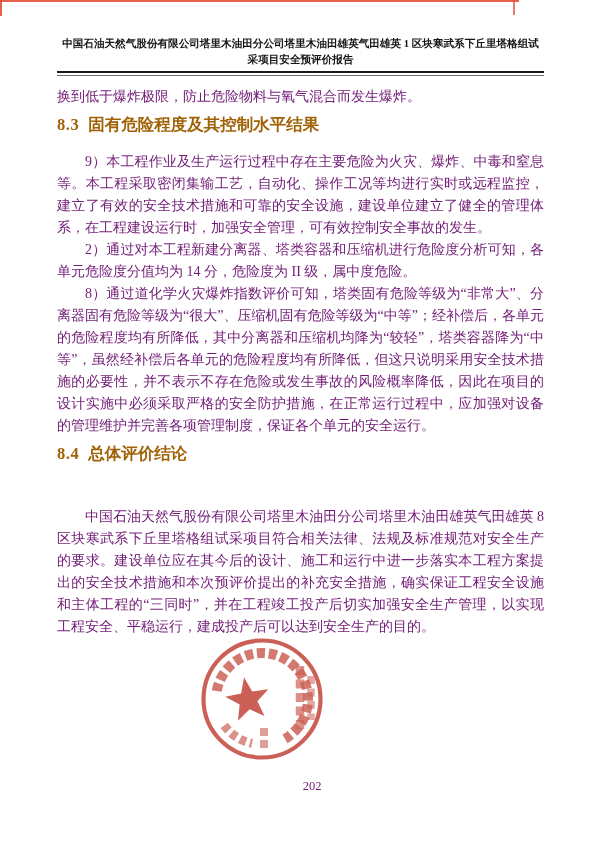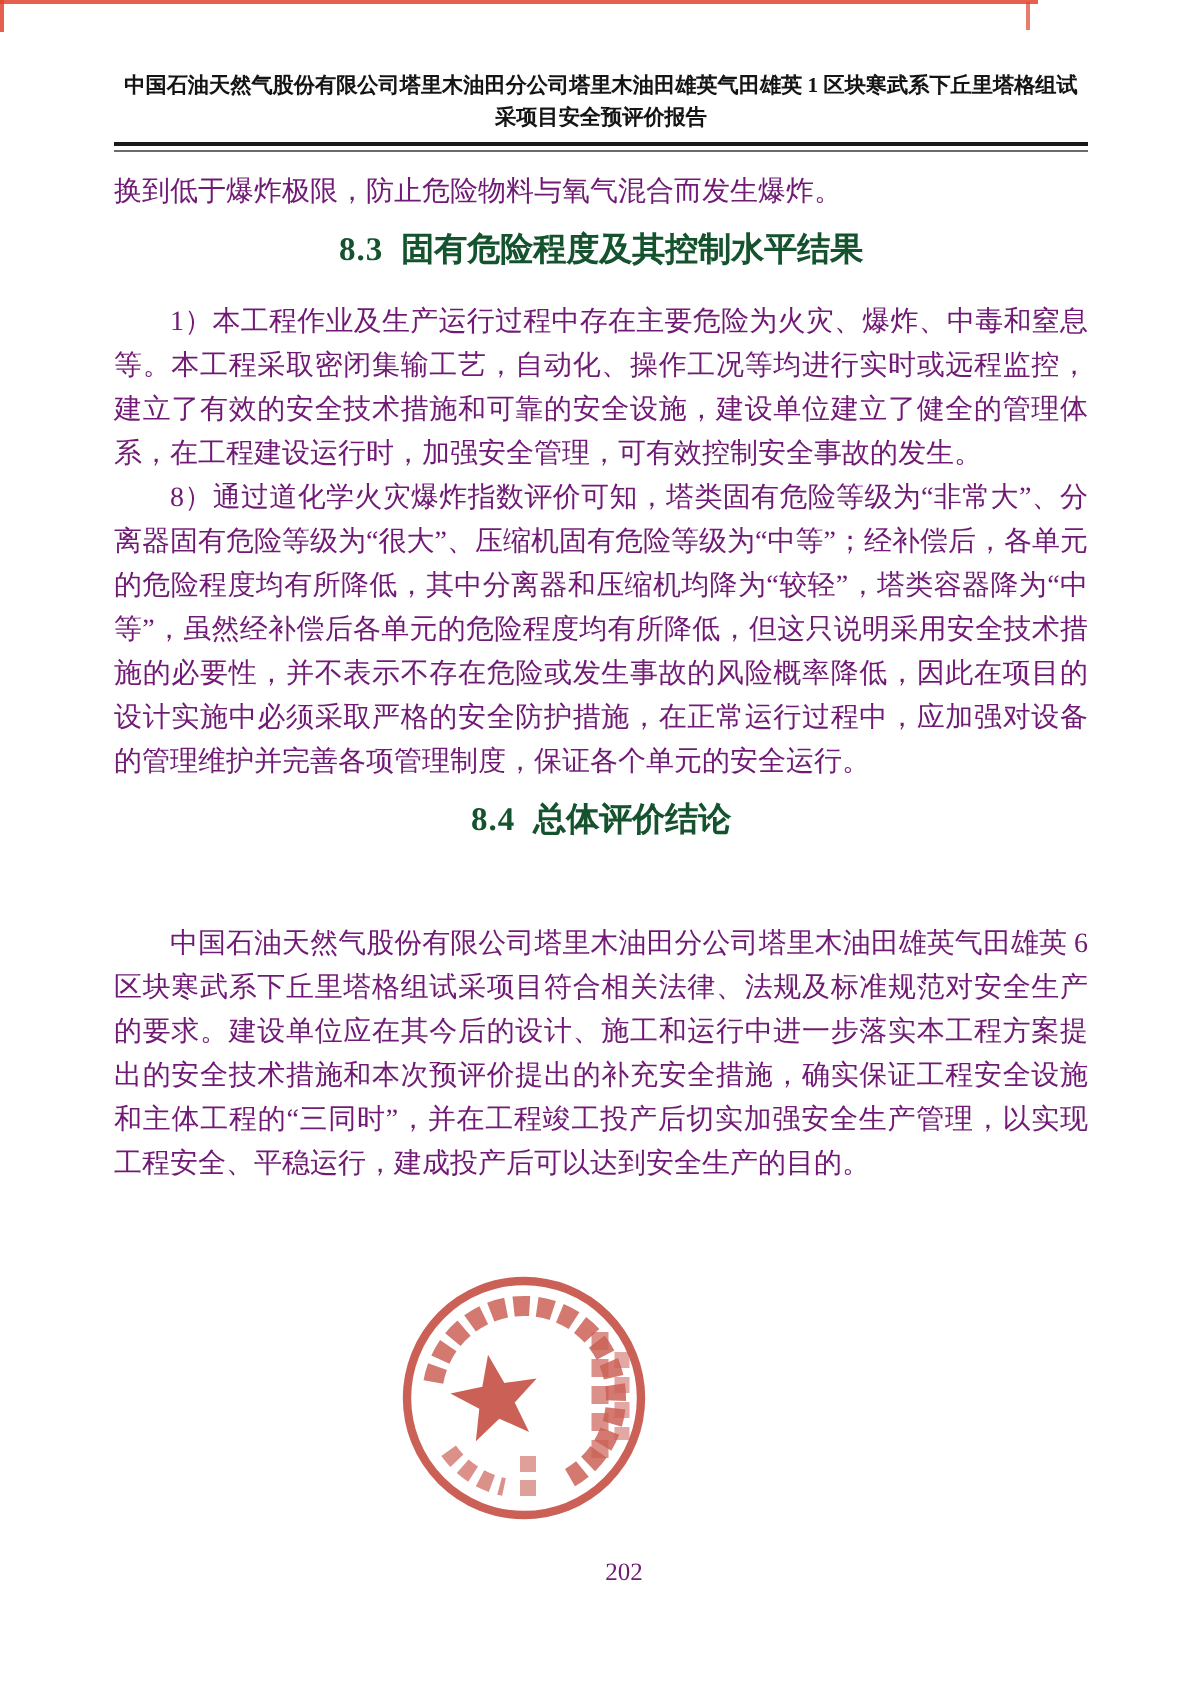--- a/index.html
+++ b/index.html
@@ -20,21 +20,21 @@
 
   .content { position:absolute; left:57px; top:36px; width:487px; }
 
   .doc-header { text-align:center; font-weight:bold; font-size:10.6px; line-height:16px; color:#141414; }
   .header-rule { margin-top:3px; height:2px; border-top:2.5px solid #191919; border-bottom:1px solid #6b6b6b; }
 
   .body-text { margin-top:10px; }
   p.para { margin:0; font-size:14px; line-height:22px; text-align:justify; letter-spacing:0; color:#701a75; }
   p.indent { text-indent:28px; }
 
-  h2.sec-heading { font-size:16.5px; line-height:24px; font-weight:bold; color:#14532d; margin:5px 0 14px 0;text-align:center; }
+  h2.sec-heading { font-size:16.5px; line-height:24px; font-weight:bold; color:#a16207; margin:5px 0 14px 0; }
   h2.sec-heading .sec-num { margin-right:9px; letter-spacing:.5px; }
   h2.sec-heading.after-wide { margin-bottom:40px; }
 
   .seal {
     position:absolute; left:197px; top:634px; width:130px; height:130px;
     mix-blend-mode:multiply; opacity:.85; pointer-events:none;
   }
 
   .page-number { position:absolute; left:0; top:779px; width:100%; text-align:center; font-size:12.5px; color:#701a75; }
 </style>
@@ -56,28 +56,29 @@
     <div class="header-rule"></div>
 
     <div class="body-text">
 
       <p class="para">换到低于爆炸极限，防止危险物料与氧气混合而发生爆炸。</p>
 
       <h2 class="sec-heading">
         <span class="sec-num">8.3</span><span>固有危险程度及其控制水平结果</span>
       </h2>
 
-      <p class="para indent">1）本工程作业及生产运行过程中存在主要危险为火灾、爆炸、中毒和窒息等。本工程采取密闭集输工艺，自动化、操作工况等均进行实时或远程监控，建立了有效的安全技术措施和可靠的安全设施，建设单位建立了健全的管理体系，在工程建设运行时，加强安全管理，可有效控制安全事故的发生。</p>
+      <p class="para indent">9）本工程作业及生产运行过程中存在主要危险为火灾、爆炸、中毒和窒息等。本工程采取密闭集输工艺，自动化、操作工况等均进行实时或远程监控，建立了有效的安全技术措施和可靠的安全设施，建设单位建立了健全的管理体系，在工程建设运行时，加强安全管理，可有效控制安全事故的发生。</p>
+      <p class="para indent">2）通过对本工程新建分离器、塔类容器和压缩机进行危险度分析可知，各单元危险度分值均为 14 分，危险度为 II 级，属中度危险。</p>
       <p class="para indent">8）通过道化学火灾爆炸指数评价可知，塔类固有危险等级为“非常大”、分离器固有危险等级为“很大”、压缩机固有危险等级为“中等”；经补偿后，各单元的危险程度均有所降低，其中分离器和压缩机均降为“较轻”，塔类容器降为“中等”，虽然经补偿后各单元的危险程度均有所降低，但这只说明采用安全技术措施的必要性，并不表示不存在危险或发生事故的风险概率降低，因此在项目的设计实施中必须采取严格的安全防护措施，在正常运行过程中，应加强对设备的管理维护并完善各项管理制度，保证各个单元的安全运行。</p>
 
       <h2 class="sec-heading after-wide">
         <span class="sec-num">8.4</span><span>总体评价结论</span>
       </h2>
 
-      <p class="para indent">中国石油天然气股份有限公司塔里木油田分公司塔里木油田雄英气田雄英 6 区块寒武系下丘里塔格组试采项目符合相关法律、法规及标准规范对安全生产的要求。建设单位应在其今后的设计、施工和运行中进一步落实本工程方案提出的安全技术措施和本次预评价提出的补充安全措施，确实保证工程安全设施和主体工程的“三同时”，并在工程竣工投产后切实加强安全生产管理，以实现工程安全、平稳运行，建成投产后可以达到安全生产的目的。</p>
+      <p class="para indent">中国石油天然气股份有限公司塔里木油田分公司塔里木油田雄英气田雄英 8 区块寒武系下丘里塔格组试采项目符合相关法律、法规及标准规范对安全生产的要求。建设单位应在其今后的设计、施工和运行中进一步落实本工程方案提出的安全技术措施和本次预评价提出的补充安全措施，确实保证工程安全设施和主体工程的“三同时”，并在工程竣工投产后切实加强安全生产管理，以实现工程安全、平稳运行，建成投产后可以达到安全生产的目的。</p>
 
     </div>
   </div>
 
   <svg class="seal" viewBox="0 0 130 130">
     <g stroke="#c24438" fill="none">
       <circle cx="65" cy="65" r="58.5" stroke-width="4.2"></circle>
 
       <path d="M 19.7 57 A 46 46 0 1 1 88 104.8" stroke-width="10" stroke-dasharray="8 3.8" opacity="0.85"></path>
 

